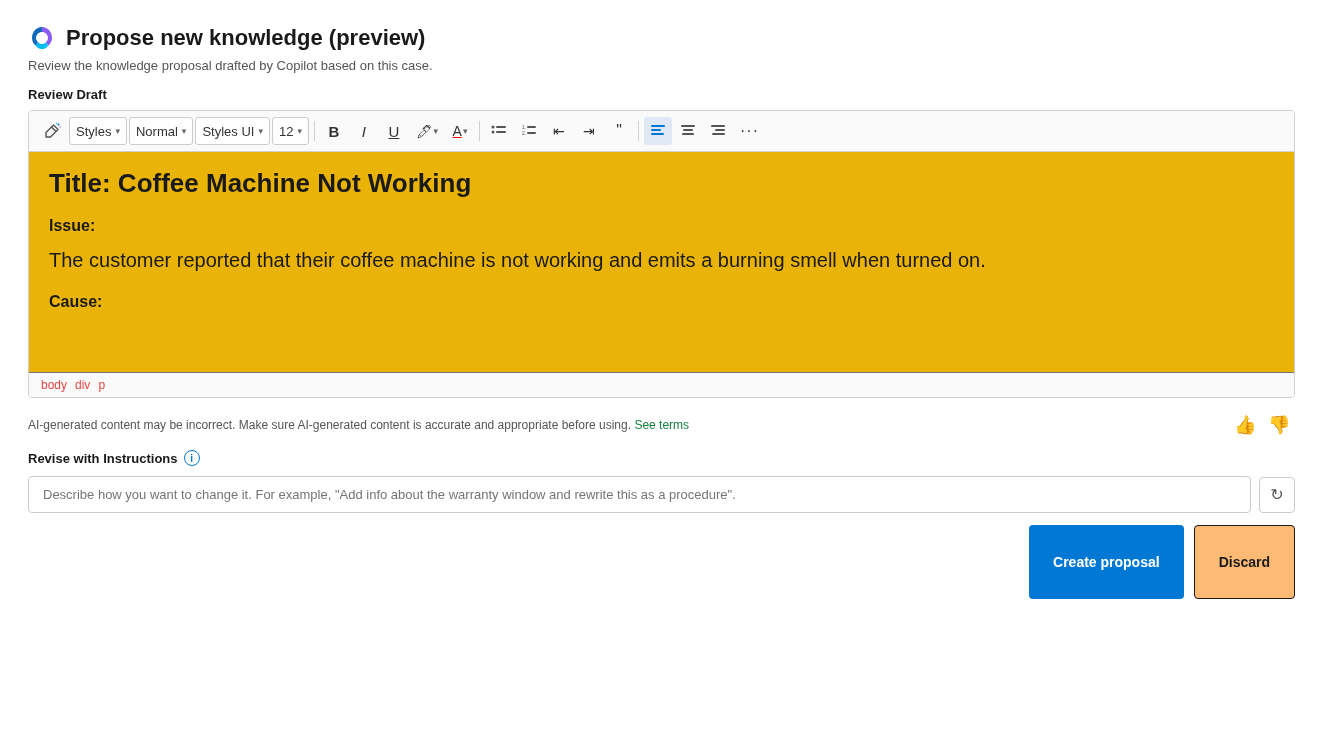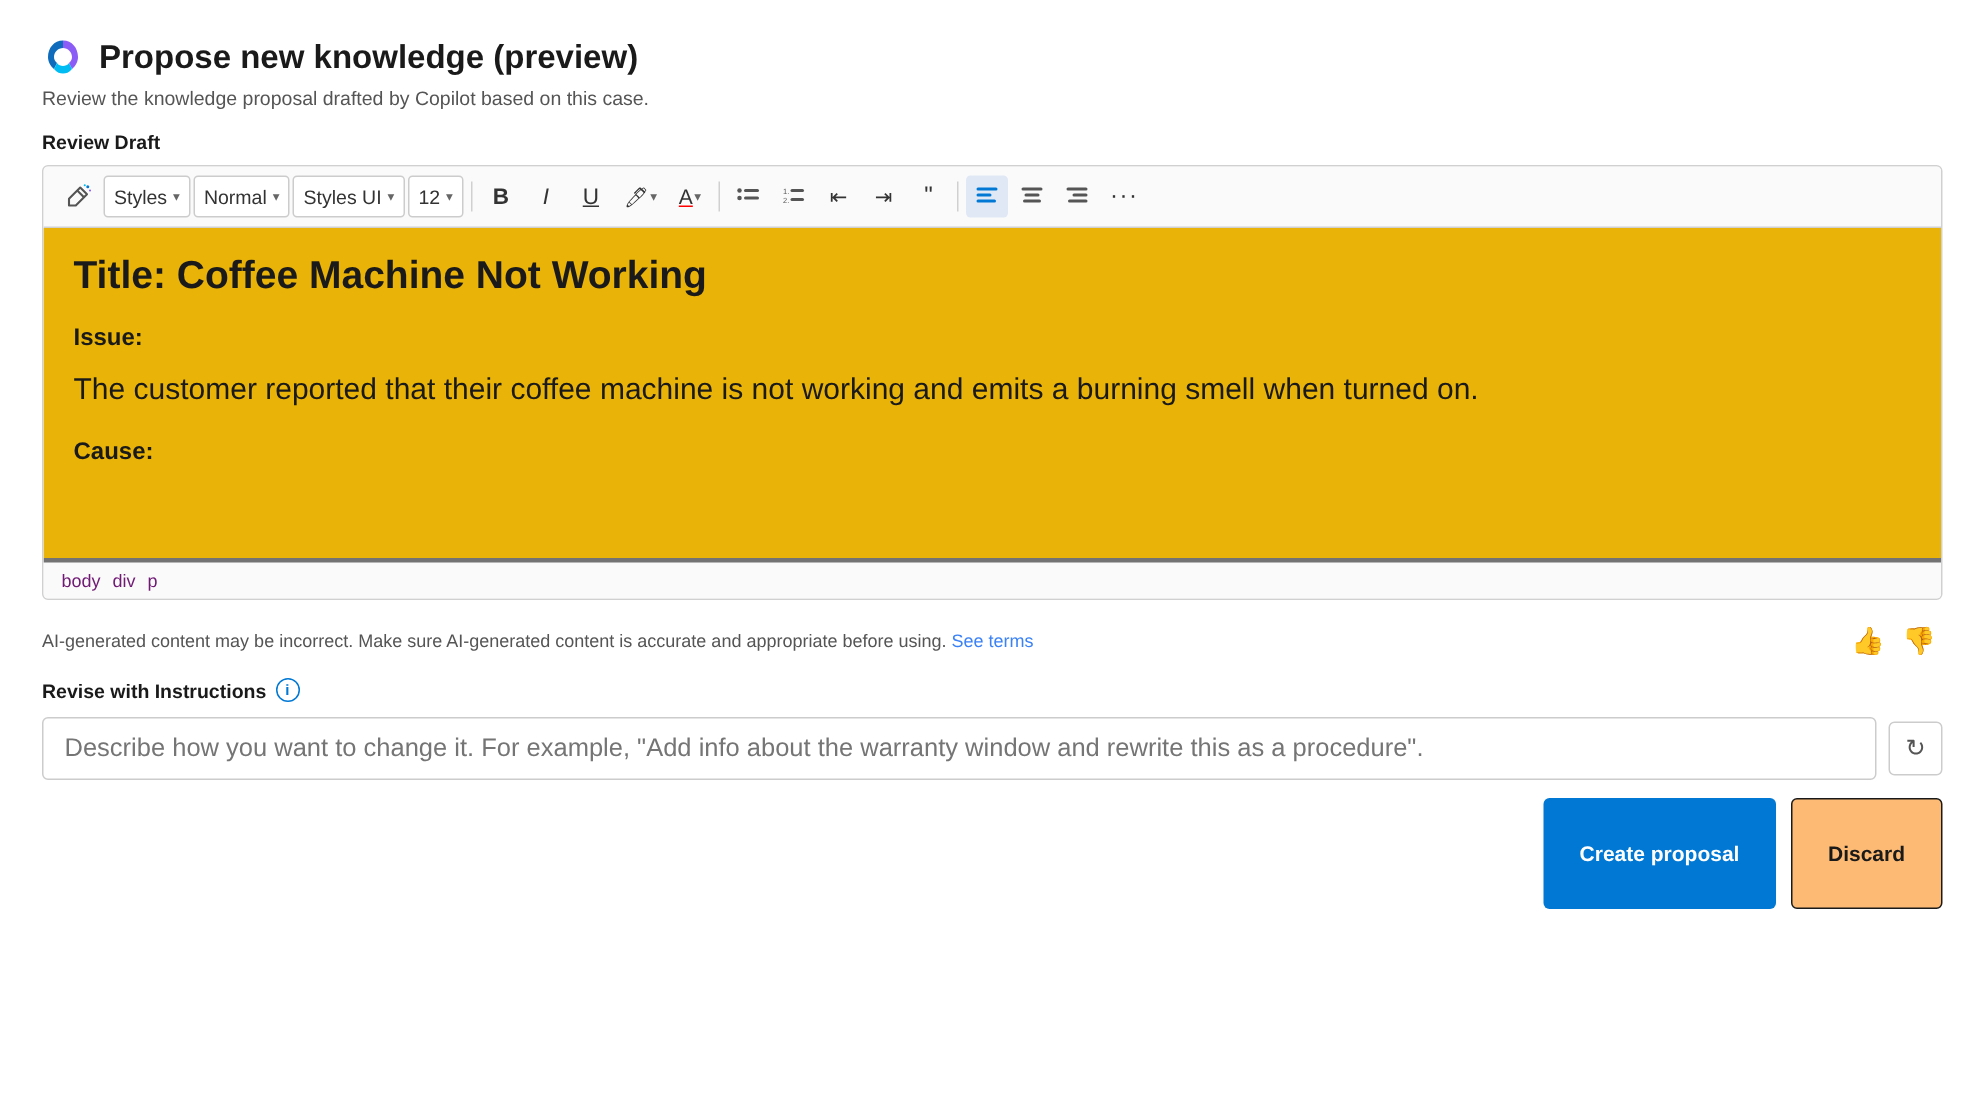--- a/index.html
+++ b/index.html
@@ -106,42 +106,42 @@
       margin-bottom: 10px;
       color: #1a1a1a;
     }
     .doc-paragraph {
       font-size: 20px;
       color: #1a1a1a;
       margin-bottom: 18px;
       line-height: 1.5;
     }
     .editor-statusbar {
-      border-top: 3px solid #737373;
+      border-top: 1px solid #737373;
       padding: 5px 12px;
       background: #fafafa;
       font-size: 12px;
-      color: #701a75;
+      color: #ef4444;
       display: flex;
       gap: 8px;
     }
     .ai-disclaimer {
       font-size: 12px;
       color: #555;
       margin-top: 12px;
       margin-bottom: 10px;
       display: flex;
       align-items: center;
       justify-content: space-between;
     }
     .ai-disclaimer-text {
       flex: 1;
     }
     .ai-disclaimer-text a {
-      color: #3b82f6;
+      color: #15803d;
       text-decoration: none;
     }
     .feedback-btns {
       display: flex;
       gap: 4px;
     }
     .feedback-btn {
       background: none;
       border: none;
       cursor: pointer;
@@ -178,21 +178,21 @@
     .revise-input-row {
       display: flex;
       gap: 8px;
       align-items: center;
     }
     .revise-input {
       flex: 1;
       border: 1px solid #ccc;
       border-radius: 4px;
       padding: 10px 14px;
-      font-size: 17px;
+      font-size: 13px;
       color: #999;
       outline: none;
       font-family: 'Segoe UI', Arial, sans-serif;
     }
     .refresh-btn {
       background: none;
       border: 1px solid #ccc;
       border-radius: 4px;
       width: 36px;
       height: 36px;

